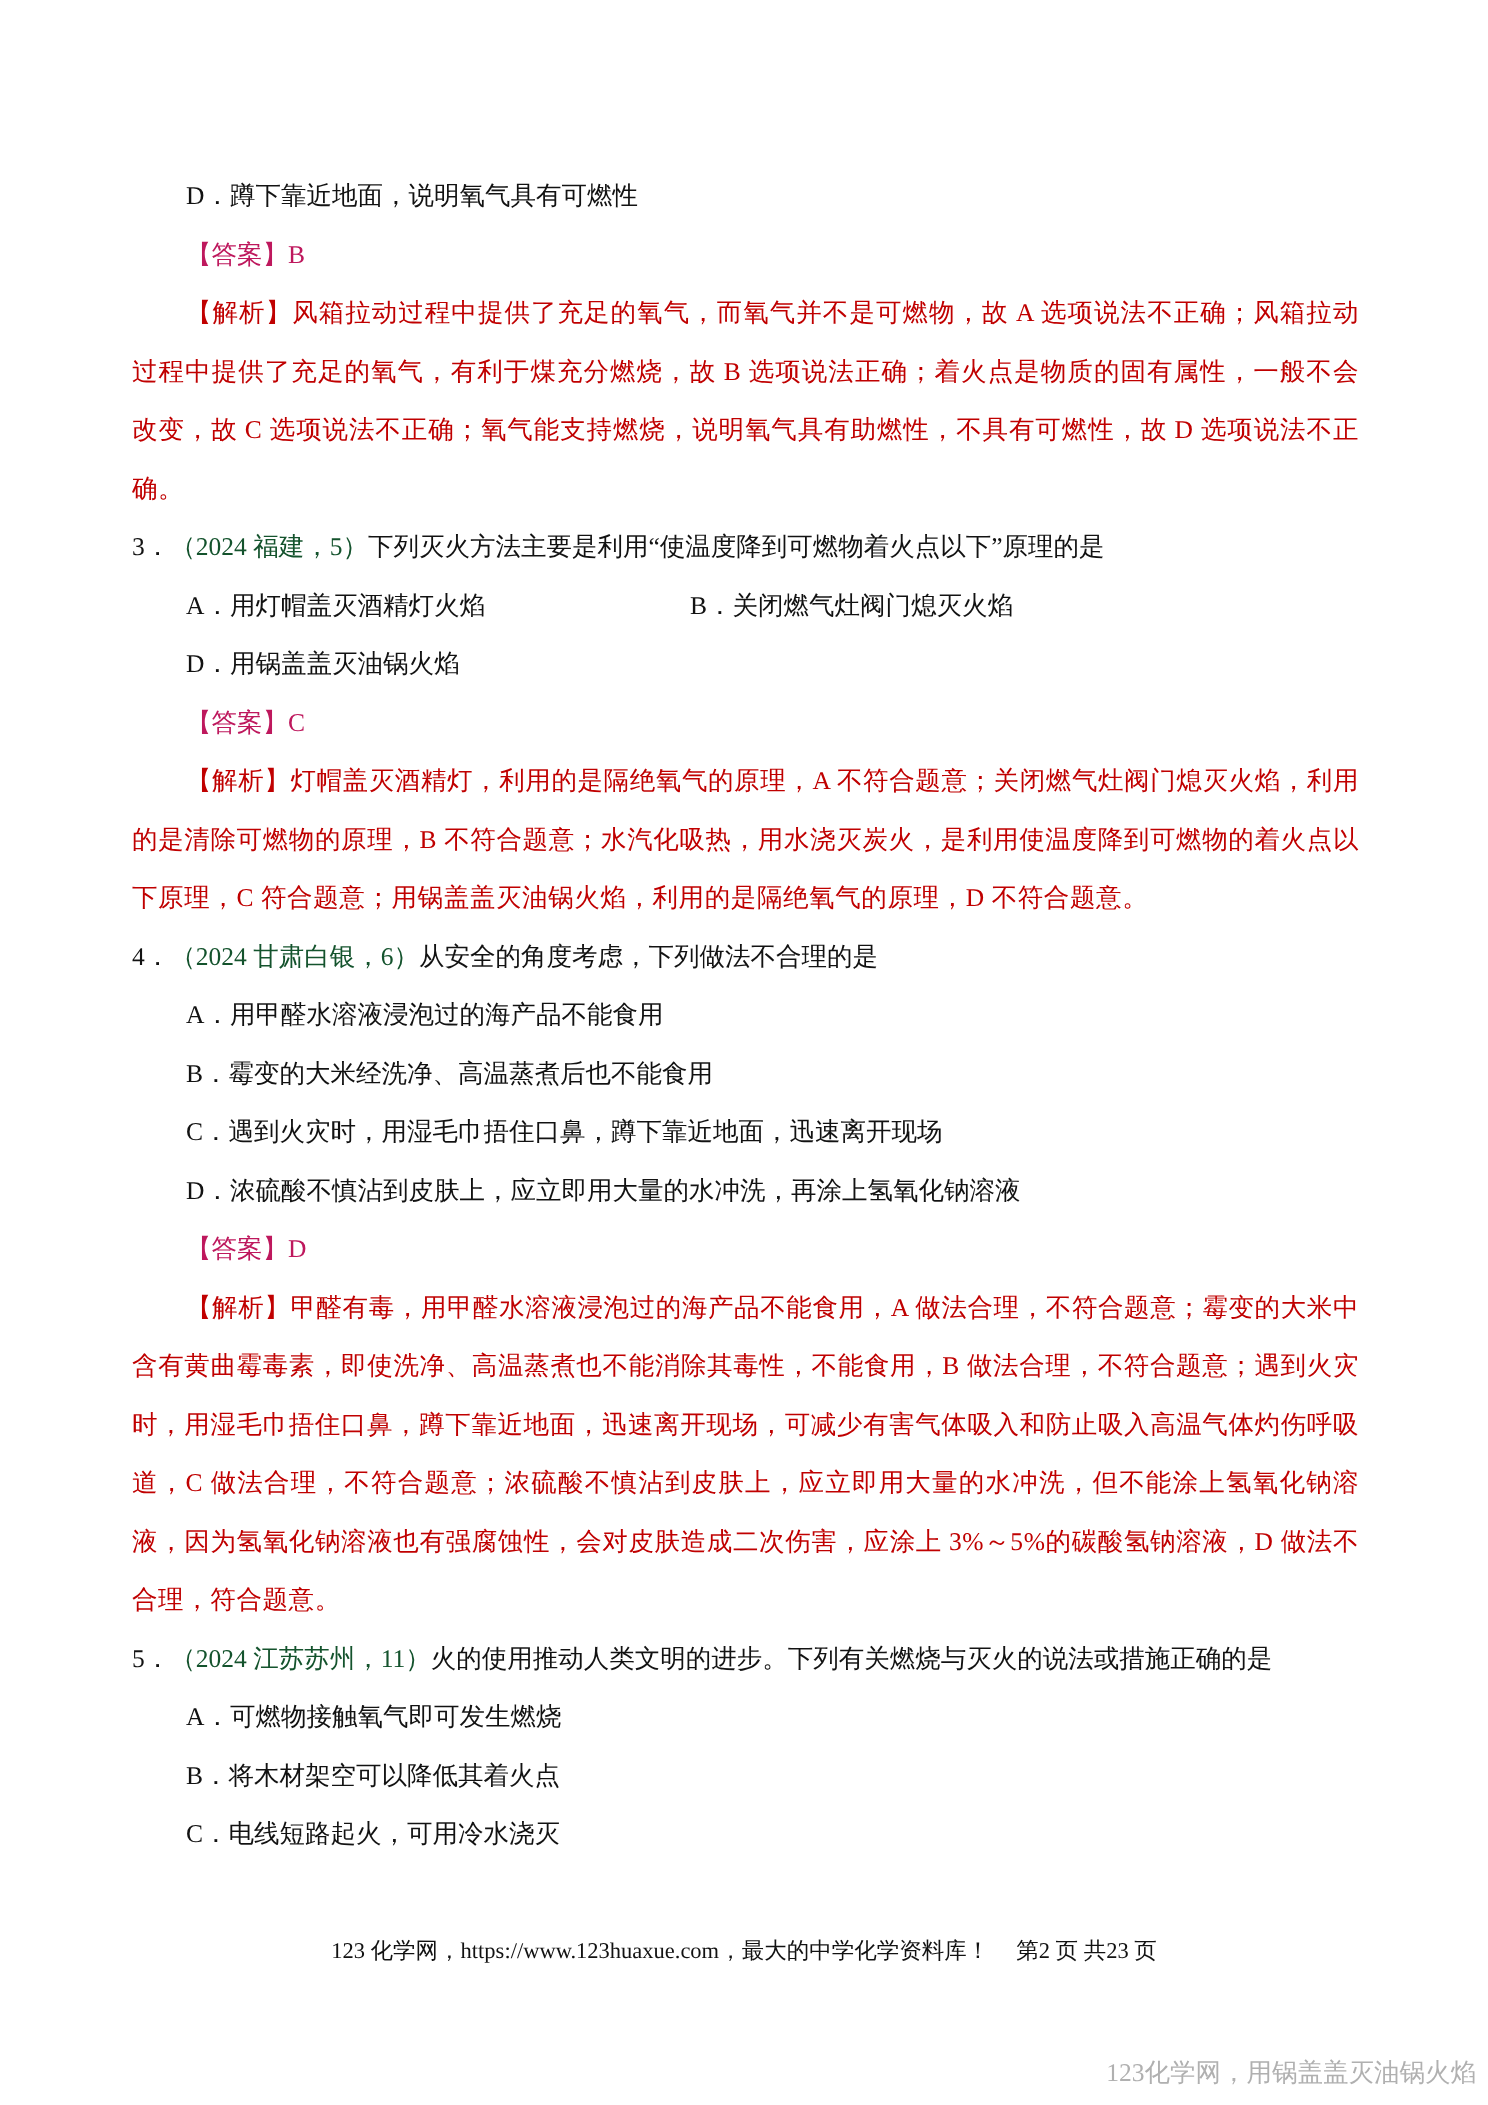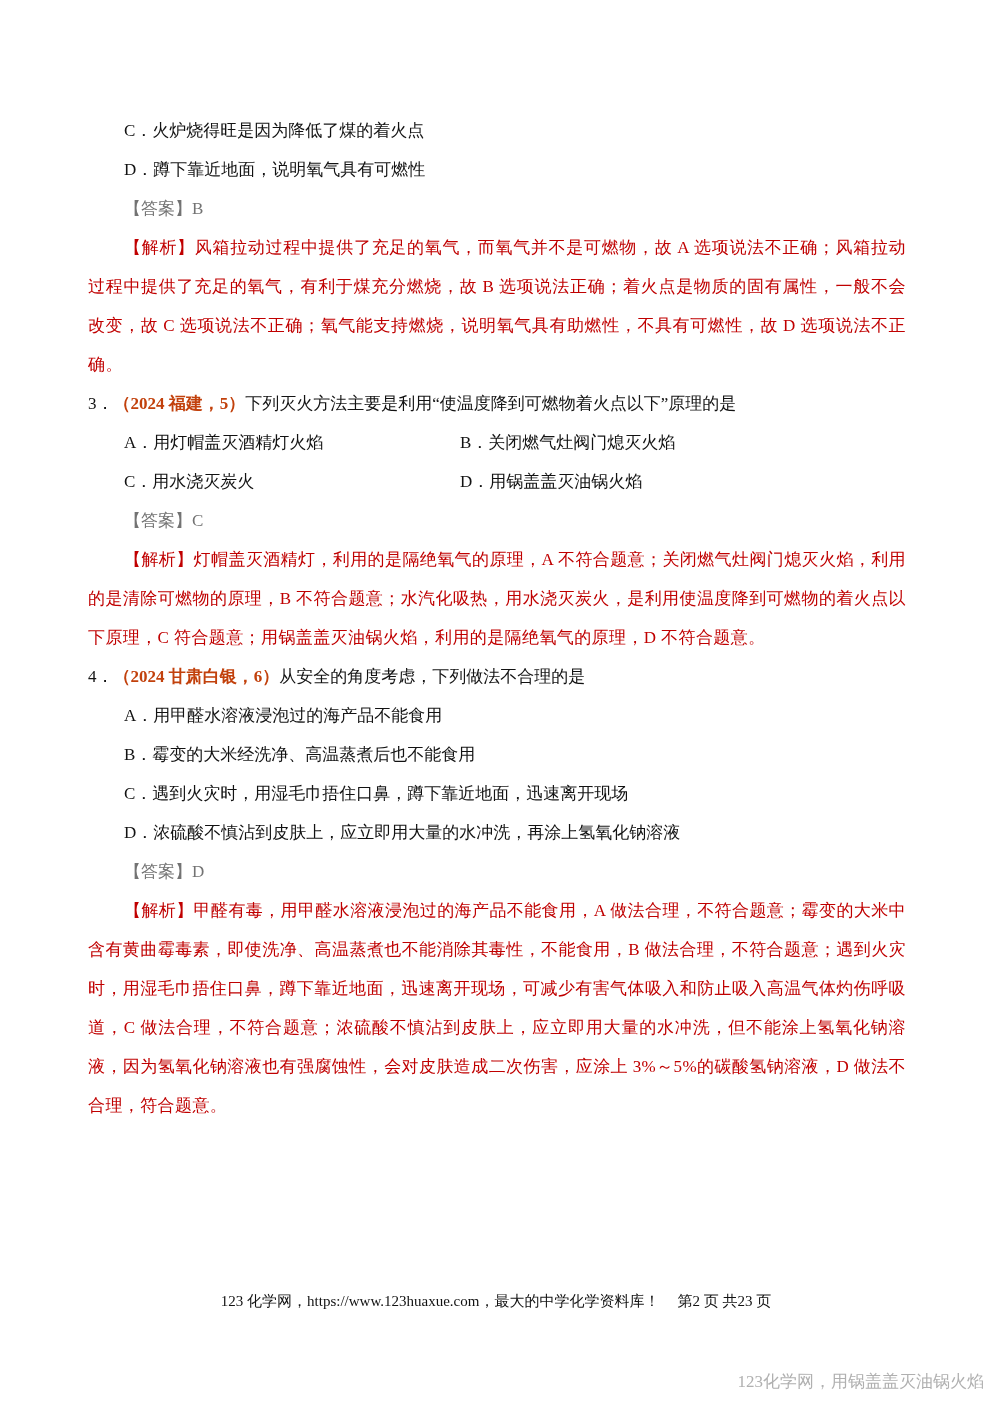--- a/index.html
+++ b/index.html
@@ -13,25 +13,25 @@
   }
   .content {
     position: absolute;
     left: 88px;
     top: 111px;
     width: 818px;
     font-size: 17px;
     line-height: 39px;
   }
   .qhead { text-align: left; }
-  .src { color: #c2410c; font-weight: bold; }
+  .src { color: #14532d; font-weight: normal; }
   .opt { padding-left: 36px; }
   .optrow { padding-left: 36px; display: flex; }
   .optrow .c1 { width: 336px; flex: none; }
-  .ans { padding-left: 36px; color: #737373; }
+  .ans { padding-left: 36px; color: #be185d; }
   .analysis {
     color: #c00000;
     text-indent: 36px;
     text-align: justify;
     letter-spacing: 0.4px;
   }
   .footer {
     position: absolute;
     top: 1286px;
     left: 0;
@@ -49,48 +49,52 @@
     font-size: 17px;
     color: #b0b0b0;
   }
 </style>
 </head>
 <body>
 
 <main class="content">
 
   <section>
-    <div class="opt">C．火炉烧得旺是因为降低了煤的着火点</div>
     <div class="opt">D．蹲下靠近地面，说明氧气具有可燃性</div>
     <div class="ans"><span>【答案】</span><span>B</span></div>
     <p class="analysis"><span>【解析】</span><span>风箱拉动过程中提供了充足的氧气，而氧气并不是可燃物，故 A 选项说法不正确；风箱拉动过程中提供了充足的氧气，有利于煤充分燃烧，故 B 选项说法正确；着火点是物质的固有属性，一般不会改变，故 C 选项说法不正确；氧气能支持燃烧，说明氧气具有助燃性，不具有可燃性，故 D 选项说法不正确。</span></p>
   </section>
 
   <section>
     <div class="qhead"><span>3．</span><span class="src">（2024 福建，5）</span><span>下列灭火方法主要是利用“使温度降到可燃物着火点以下”原理的是</span></div>
     <div class="optrow">
       <span class="c1">A．用灯帽盖灭酒精灯火焰</span>
       <span>B．关闭燃气灶阀门熄灭火焰</span>
     </div>
     <div class="optrow">
-      <span class="c1">C．用水浇灭炭火</span>
       <span>D．用锅盖盖灭油锅火焰</span>
     </div>
     <div class="ans"><span>【答案】</span><span>C</span></div>
     <p class="analysis"><span>【解析】</span><span>灯帽盖灭酒精灯，利用的是隔绝氧气的原理，A 不符合题意；关闭燃气灶阀门熄灭火焰，利用的是清除可燃物的原理，B 不符合题意；水汽化吸热，用水浇灭炭火，是利用使温度降到可燃物的着火点以下原理，C 符合题意；用锅盖盖灭油锅火焰，利用的是隔绝氧气的原理，D 不符合题意。</span></p>
   </section>
 
   <section>
     <div class="qhead"><span>4．</span><span class="src">（2024 甘肃白银，6）</span><span>从安全的角度考虑，下列做法不合理的是</span></div>
     <div class="opt">A．用甲醛水溶液浸泡过的海产品不能食用</div>
     <div class="opt">B．霉变的大米经洗净、高温蒸煮后也不能食用</div>
     <div class="opt">C．遇到火灾时，用湿毛巾捂住口鼻，蹲下靠近地面，迅速离开现场</div>
     <div class="opt">D．浓硫酸不慎沾到皮肤上，应立即用大量的水冲洗，再涂上氢氧化钠溶液</div>
     <div class="ans"><span>【答案】</span><span>D</span></div>
     <p class="analysis"><span>【解析】</span><span>甲醛有毒，用甲醛水溶液浸泡过的海产品不能食用，A 做法合理，不符合题意；霉变的大米中含有黄曲霉毒素，即使洗净、高温蒸煮也不能消除其毒性，不能食用，B 做法合理，不符合题意；遇到火灾时，用湿毛巾捂住口鼻，蹲下靠近地面，迅速离开现场，可减少有害气体吸入和防止吸入高温气体灼伤呼吸道，C 做法合理，不符合题意；浓硫酸不慎沾到皮肤上，应立即用大量的水冲洗，但不能涂上氢氧化钠溶液，因为氢氧化钠溶液也有强腐蚀性，会对皮肤造成二次伤害，应涂上 3%～5%的碳酸氢钠溶液，D 做法不合理，符合题意。</span></p>
   </section>
 
+  <section>
+    <div class="qhead"><span>5．</span><span class="src">（2024 江苏苏州，11）</span><span>火的使用推动人类文明的进步。下列有关燃烧与灭火的说法或措施正确的是</span></div>
+    <div class="opt">A．可燃物接触氧气即可发生燃烧</div>
+    <div class="opt">B．将木材架空可以降低其着火点</div>
+    <div class="opt">C．电线短路起火，可用冷水浇灭</div>
+  </section>
 
 </main>
 
 <div class="footer"><span>123 化学网，https://www.123huaxue.com，最大的中学化学资料库！</span><span class="pageinfo">第2 页 共23 页</span></div>
 
 <div class="watermark">123化学网，用锅盖盖灭油锅火焰</div>
 
 </body></html>

